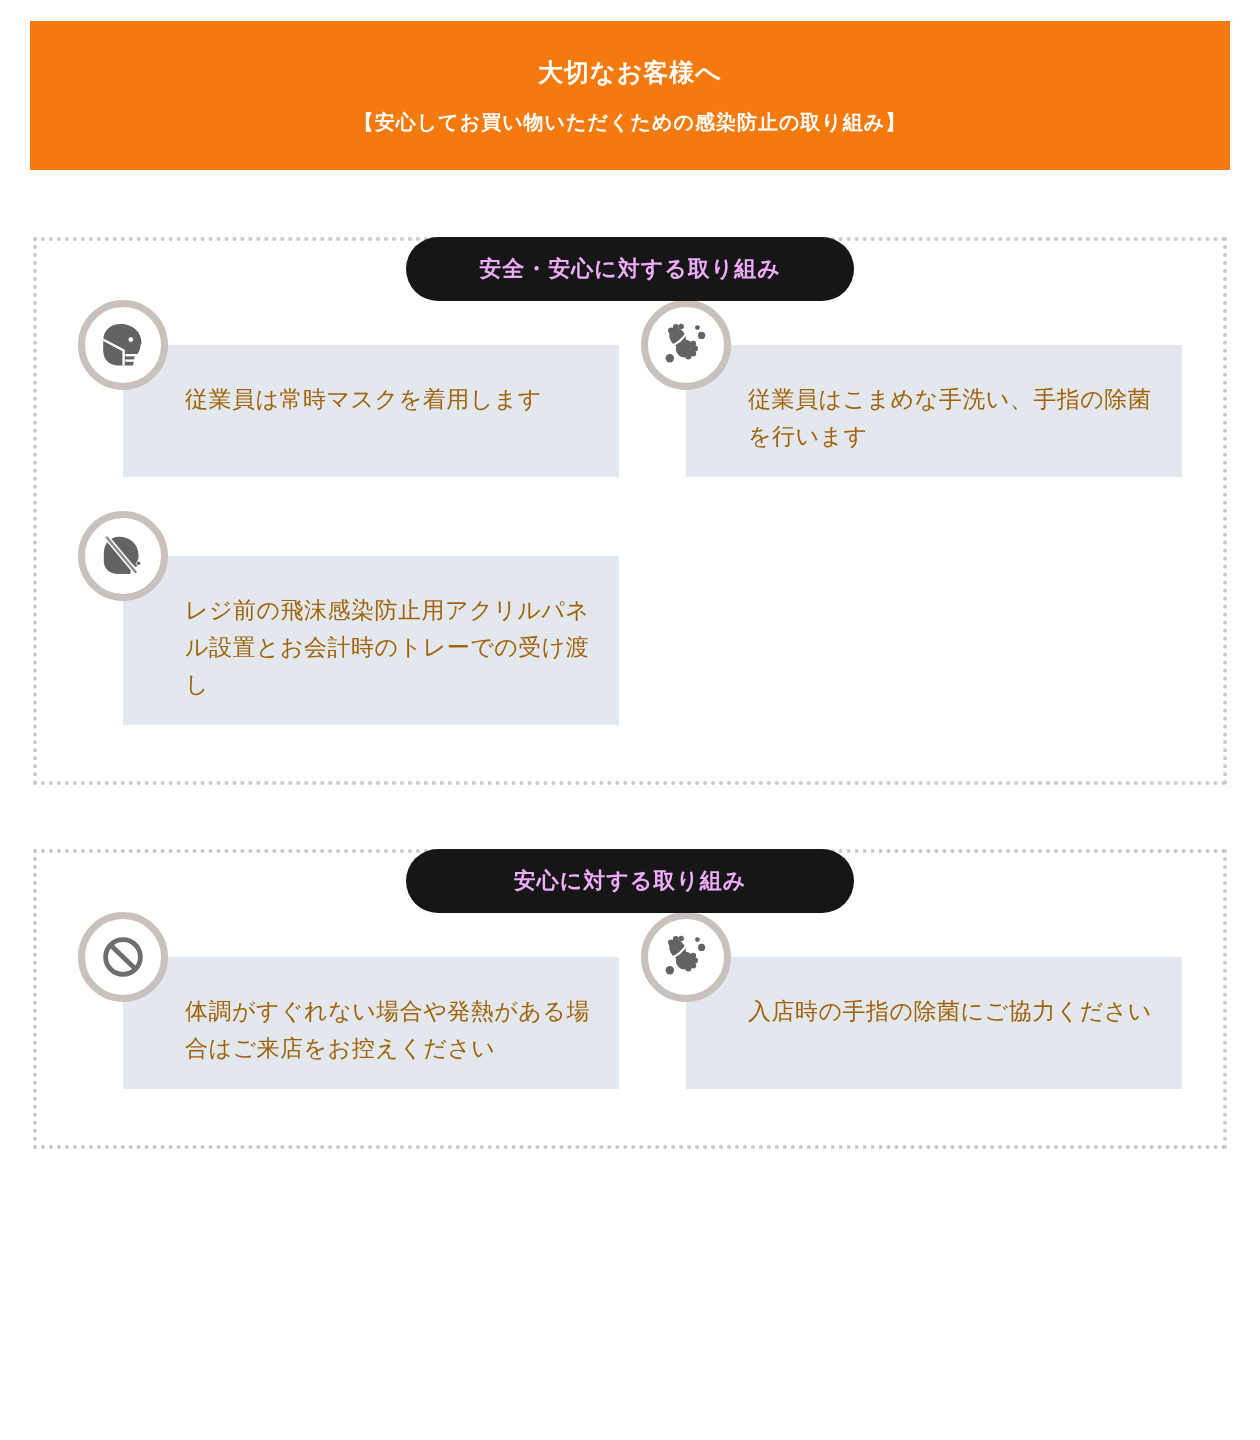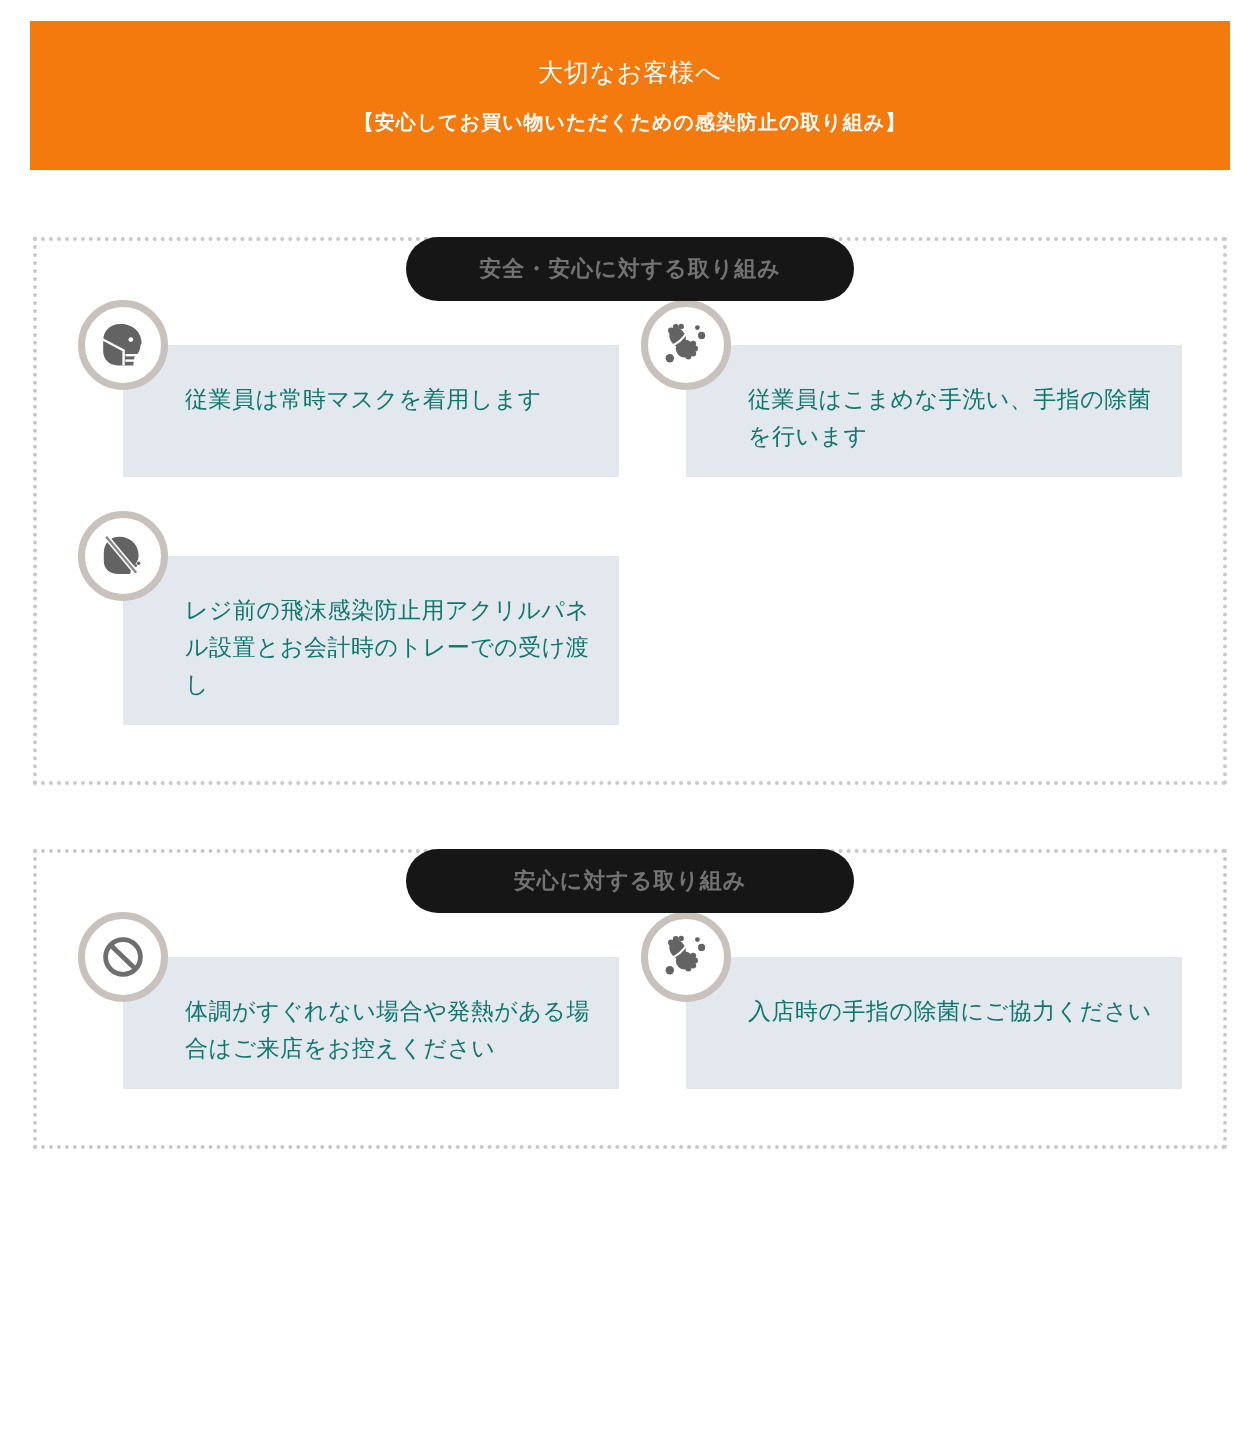--- a/index.html
+++ b/index.html
@@ -16,38 +16,38 @@
     background: #F57A0D;
     height: 149px;
     display: flex;
     flex-direction: column;
     align-items: center;
     justify-content: center;
     gap: 20px;
     color: #ffffff;
     text-align: center;
   }
-  .banner-title   { font-size: 25px; font-weight: 400; letter-spacing: 1px; }
+  .banner-title   { font-size: 25px; font-weight: 700; letter-spacing: 1px; }
   .banner-subtitle{ font-size: 20px; font-weight: 700; letter-spacing: 1px; }
 
   
   .section { position: relative; margin: 67px 3px 0; }
   .section + .section { margin-top: 64px; }
 
   .pill {
     position: absolute;
     top: 0;
     left: 50%;
     transform: translateX(-50%);
     z-index: 2;
     min-width: 448px;
     height: 64px;
     background: #161616;
     border-radius: 32px;
-    color: #737373;
+    color: #f0abfc;
     font-size: 22px;
     font-weight: 600;
     letter-spacing: 1px;
     display: flex;
     align-items: center;
     justify-content: center;
     padding: 0 40px;
   }
 
   .box {
@@ -68,21 +68,21 @@
 
   .card {
     background: #e3e8ef;
     width: 100%;
     min-height: 132px;
     padding: 36px 28px 22px 62px;
   }
   .card-text {
     font-size: 23px;
     line-height: 37px;
-    color: #0f766e;
+    color: #a16207;
     letter-spacing: 0.5px;
   }
 
   .icon-circle {
     position: absolute;
     top: 0;
     left: 0;
     transform: translate(-50%, -50%);
     width: 90px;
     height: 90px;

